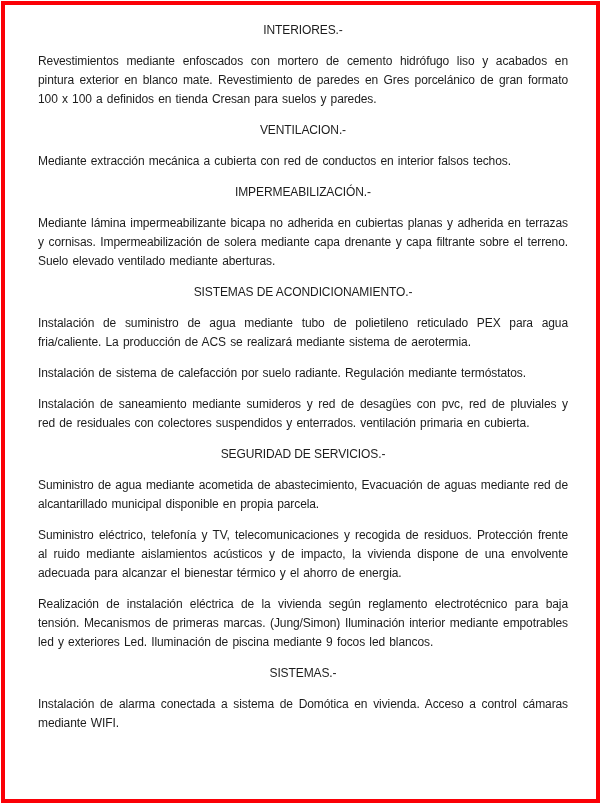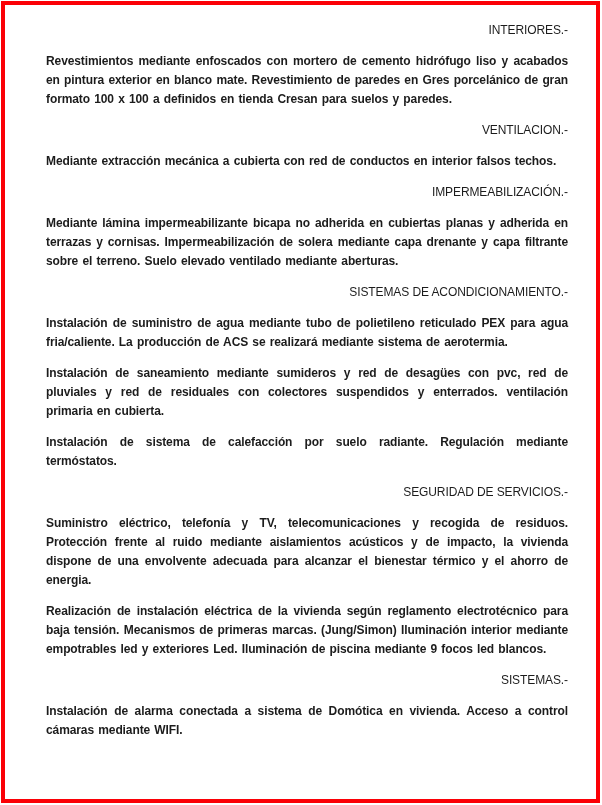--- a/index.html
+++ b/index.html
@@ -31,45 +31,45 @@
     top: 21px;
     width: 530px;
     color: #1c1c1c;
     font-size: 12px;
     line-height: 19px;
     letter-spacing: -0.1px;
     z-index: 1;
   }
   .heading {
     margin: 0 0 12px 0;
-    text-align: right;
+    text-align: center;
     white-space: nowrap;
   }
   .paragraph {
-    margin: 0 0 12px 8px;
+    margin: 0 0 12px 0;
     text-align: justify;
     word-spacing: 1px;
-    font-weight: bold;
   }
 </style>
 </head>
 <body>
 
 <div class="page">
   <div class="border-frame"></div>
   <div class="content">
     <div class="heading">INTERIORES.-</div>
     <p class="paragraph">Revestimientos mediante enfoscados con mortero de cemento hidrófugo liso y acabados en pintura exterior en blanco mate.  Revestimiento de paredes en  Gres porcelánico de gran formato 100 x 100 a definidos en tienda Cresan para suelos y paredes.</p>
     <div class="heading">VENTILACION.-</div>
     <p class="paragraph">Mediante extracción mecánica a cubierta con red de conductos en interior falsos techos.</p>
     <div class="heading">IMPERMEABILIZACIÓN.-</div>
     <p class="paragraph">Mediante lámina impermeabilizante bicapa no adherida en cubiertas planas y adherida en terrazas y cornisas. Impermeabilización de solera mediante capa drenante y capa filtrante sobre el terreno. Suelo elevado ventilado mediante aberturas.</p>
     <div class="heading">SISTEMAS DE ACONDICIONAMIENTO.-</div>
     <p class="paragraph">Instalación de suministro de agua mediante tubo de polietileno reticulado PEX para agua fria/caliente. La producción de ACS se realizará mediante sistema de aerotermia.</p>
+    <p class="paragraph">Instalación de sistema de calefacción por suelo radiante. Regulación mediante termóstatos.</p>
     <p class="paragraph">Instalación de saneamiento mediante sumideros y red de desagües con pvc, red de pluviales y red de residuales con colectores suspendidos y enterrados. ventilación primaria en cubierta.</p>
-    <p class="paragraph">Instalación de sistema de calefacción por suelo radiante. Regulación mediante termóstatos.</p>
     <div class="heading">SEGURIDAD DE SERVICIOS.-</div>
+    <p class="paragraph">Suministro de agua mediante acometida de abastecimiento, Evacuación de aguas mediante red de alcantarillado municipal disponible en propia parcela.</p>
     <p class="paragraph">Suministro eléctrico, telefonía y TV, telecomunicaciones y recogida de residuos. Protección frente al ruido mediante aislamientos acústicos y de impacto, la vivienda dispone de una envolvente adecuada para alcanzar el bienestar térmico y el ahorro de energia.</p>
     <p class="paragraph">Realización de instalación eléctrica de la vivienda según reglamento electrotécnico para baja tensión. Mecanismos de primeras marcas. (Jung/Simon) Iluminación interior mediante empotrables led y exteriores Led. Iluminación de piscina mediante 9 focos led blancos.</p>
     <div class="heading">SISTEMAS.-</div>
     <p class="paragraph">Instalación de alarma conectada a sistema de Domótica en vivienda. Acceso a control cámaras mediante WIFI.</p>
   </div>
 </div>
 
 </body></html>

